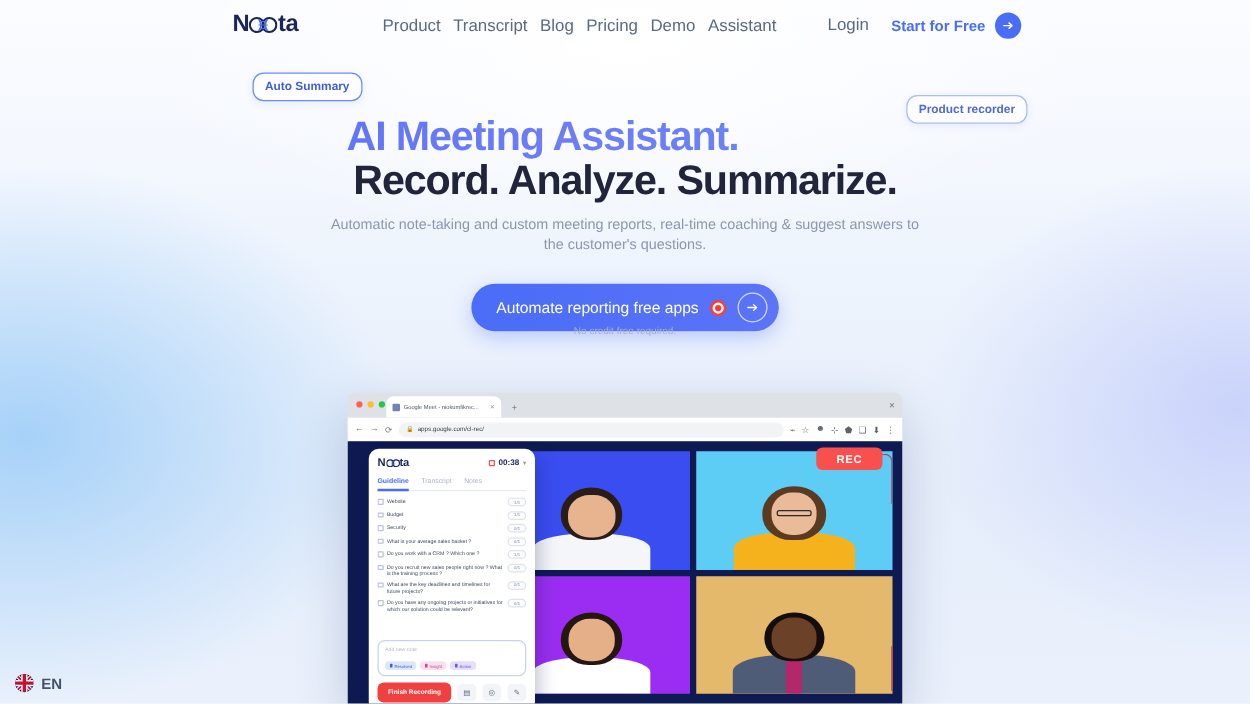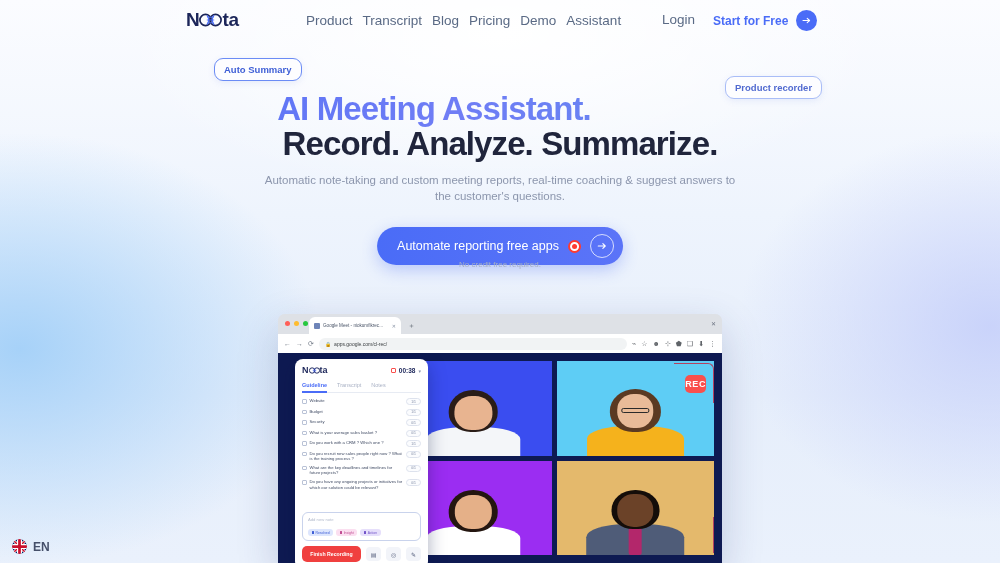--- a/index.html
+++ b/index.html
@@ -45,21 +45,21 @@
   }
   .nav-cta-circle svg { display: block; }
 
   
   .badge {
     position: absolute; border: 1.6px solid #6b8cf5; border-radius: 9px;
     background: #fdfdff; color: #3f5fd6; font-size: 9.5px; font-weight: 600;
     padding: 5px 9px; white-space: nowrap; z-index: 20;
     box-shadow: 0 2px 7px rgba(70,100,220,0.10);
   }
-  .badge-auto { left: 214px; top: 58px; }
+  .badge-auto { left: 202px; top: 58px; }
   .badge-rec  { left: 725px; top: 76px; border-color: #a9bdf7; color: #516ad0; }
 
   
   .hero { position: absolute; top: 0; left: 0; width: 1000px; text-align: center; }
   .hero-title-1 {
     position: absolute; top: 90px; left: 0; width: 868px;
     font-size: 33px; font-weight: 700; letter-spacing: -0.9px;
     background: linear-gradient(90deg,#4a6cf7 0%, #6f7df5 52%, #5f8cf0 100%);
     -webkit-background-clip: text; background-clip: text; color: transparent;
   }
@@ -135,22 +135,22 @@
   .vcell { position: relative; overflow: hidden; }
   .vcell .head {
     position: absolute; left: 50%; bottom: 0; transform: translateX(-50%);
     width: 52%; height: 72%;
   }
   .hair { position: absolute; left: 50%; transform: translateX(-50%); border-radius: 50% 50% 45% 45%; }
   .face { position: absolute; left: 50%; transform: translateX(-50%); border-radius: 46%; }
   .torso { position: absolute; left: 50%; transform: translateX(-50%); bottom: 0; border-radius: 42% 42% 0 0; }
 
   .rec-badge {
-    position: absolute; right: 16px; top: 22px; background: #f9504d; color: #fff;
-    font-size: 9px; font-weight: 700; letter-spacing: 0.6px; padding: 4px 0;
+    position: absolute; right: 16px; top: 5px; background: #f9504d; color: #fff;
+    font-size: 9px; font-weight: 700; letter-spacing: 0.6px; padding: 4px 16px;
     border-radius: 5px; z-index: 6;
   }
   .rec-frame {
     position: absolute; right: 8px; top: 10px; width: 40px; height: 40px;
     border-top: 1.5px solid #b4405f; border-right: 1.5px solid #b4405f;
     border-radius: 0 6px 0 0; z-index: 5;
   }
   .rec-frame2 {
     position: absolute; right: 8px; bottom: 10px; width: 0; height: 36px;
     border-right: 1.5px solid #b4405f; z-index: 5;

